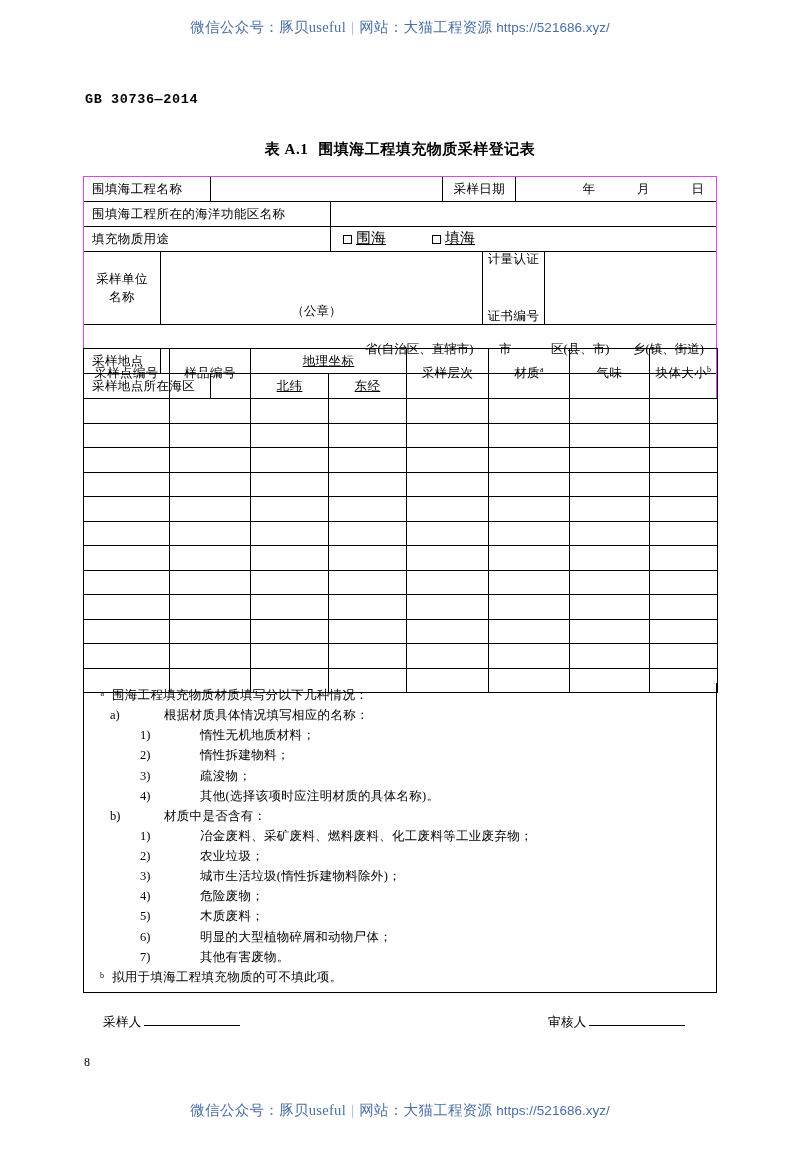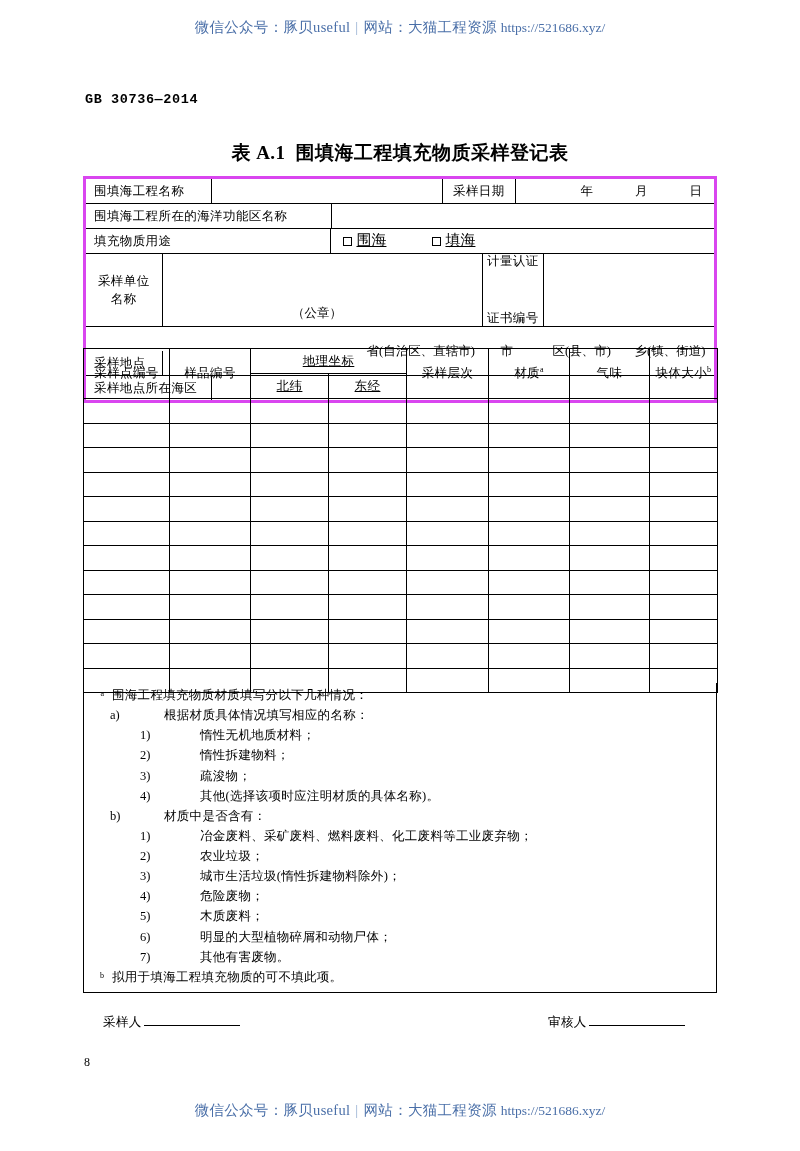--- a/index.html
+++ b/index.html
@@ -26,21 +26,21 @@
     font-size: 14.5px;
     letter-spacing: 0.3px;
     white-space: nowrap;
     font-family: "Liberation Serif", "DejaVu Serif", serif;
   }
   .watermark .wm-sep {
     color: #93aed0;
     padding: 0 5px;
   }
   .watermark .wm-url {
-    font-family: Liberation Serif, serif;
+    font-family: Liberation Sans, sans-serif;
     font-size: 13.5px;
     letter-spacing: 0;
   }
   #wm-top { top: 18px; }
   #wm-bottom { top: 1101px; }
 
   
   #std-code {
     position: absolute;
     left: 85px;
@@ -51,32 +51,32 @@
     font-family: Liberation Mono, monospace;
   }
 
   #table-title {
     position: absolute;
     left: 0;
     top: 140px;
     width: 800px;
     text-align: center;
     font-weight: bold;
-    font-size: 19px;
+    font-size: 15px;
     letter-spacing: 0.5px;
   }
   #table-title .ttl-num { margin-right: 10px; }
 
   
   #form {
     position: absolute;
     left: 83px;
     top: 176px;
     width: 634px;
-    border: 3px solid #d946ef;
+    border: 1px solid #d946ef;
     box-sizing: border-box;
     font-size: 12.5px;
   }
   .frow {
     display: flex;
     border-bottom: 1px solid #000;
     box-sizing: border-box;
   }
   .frow:last-child { border-bottom: none; }
   .cell {

